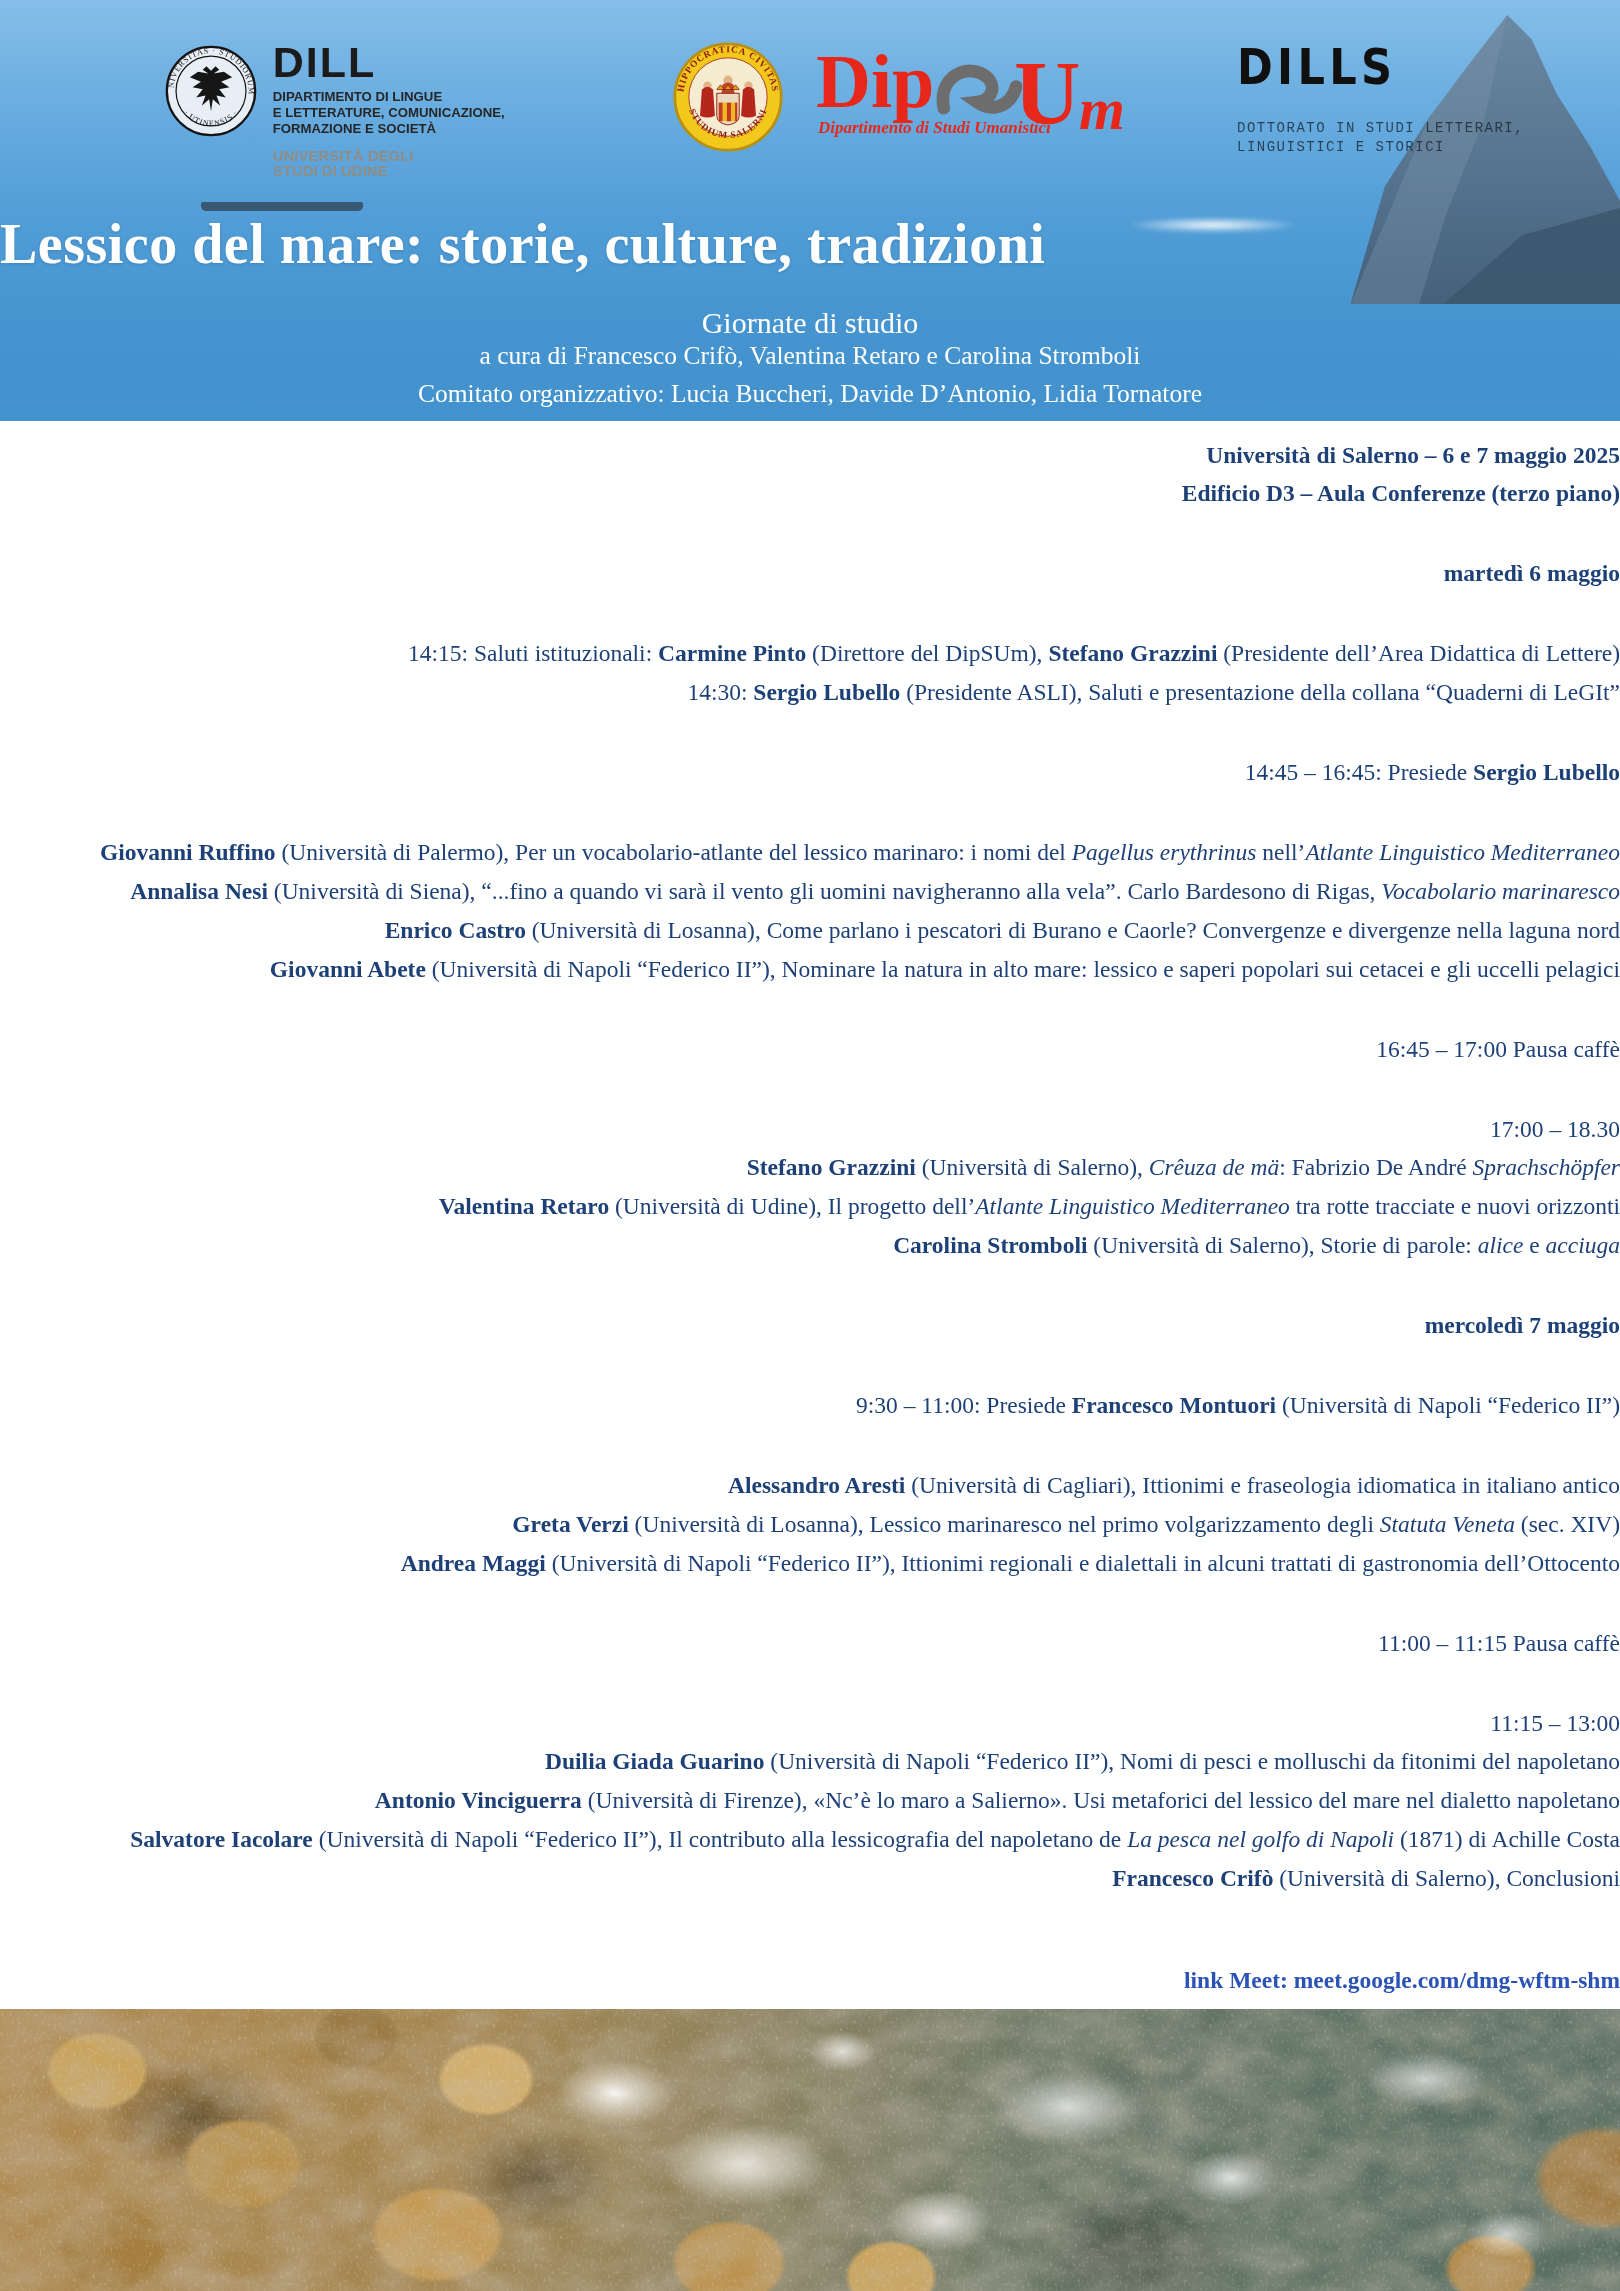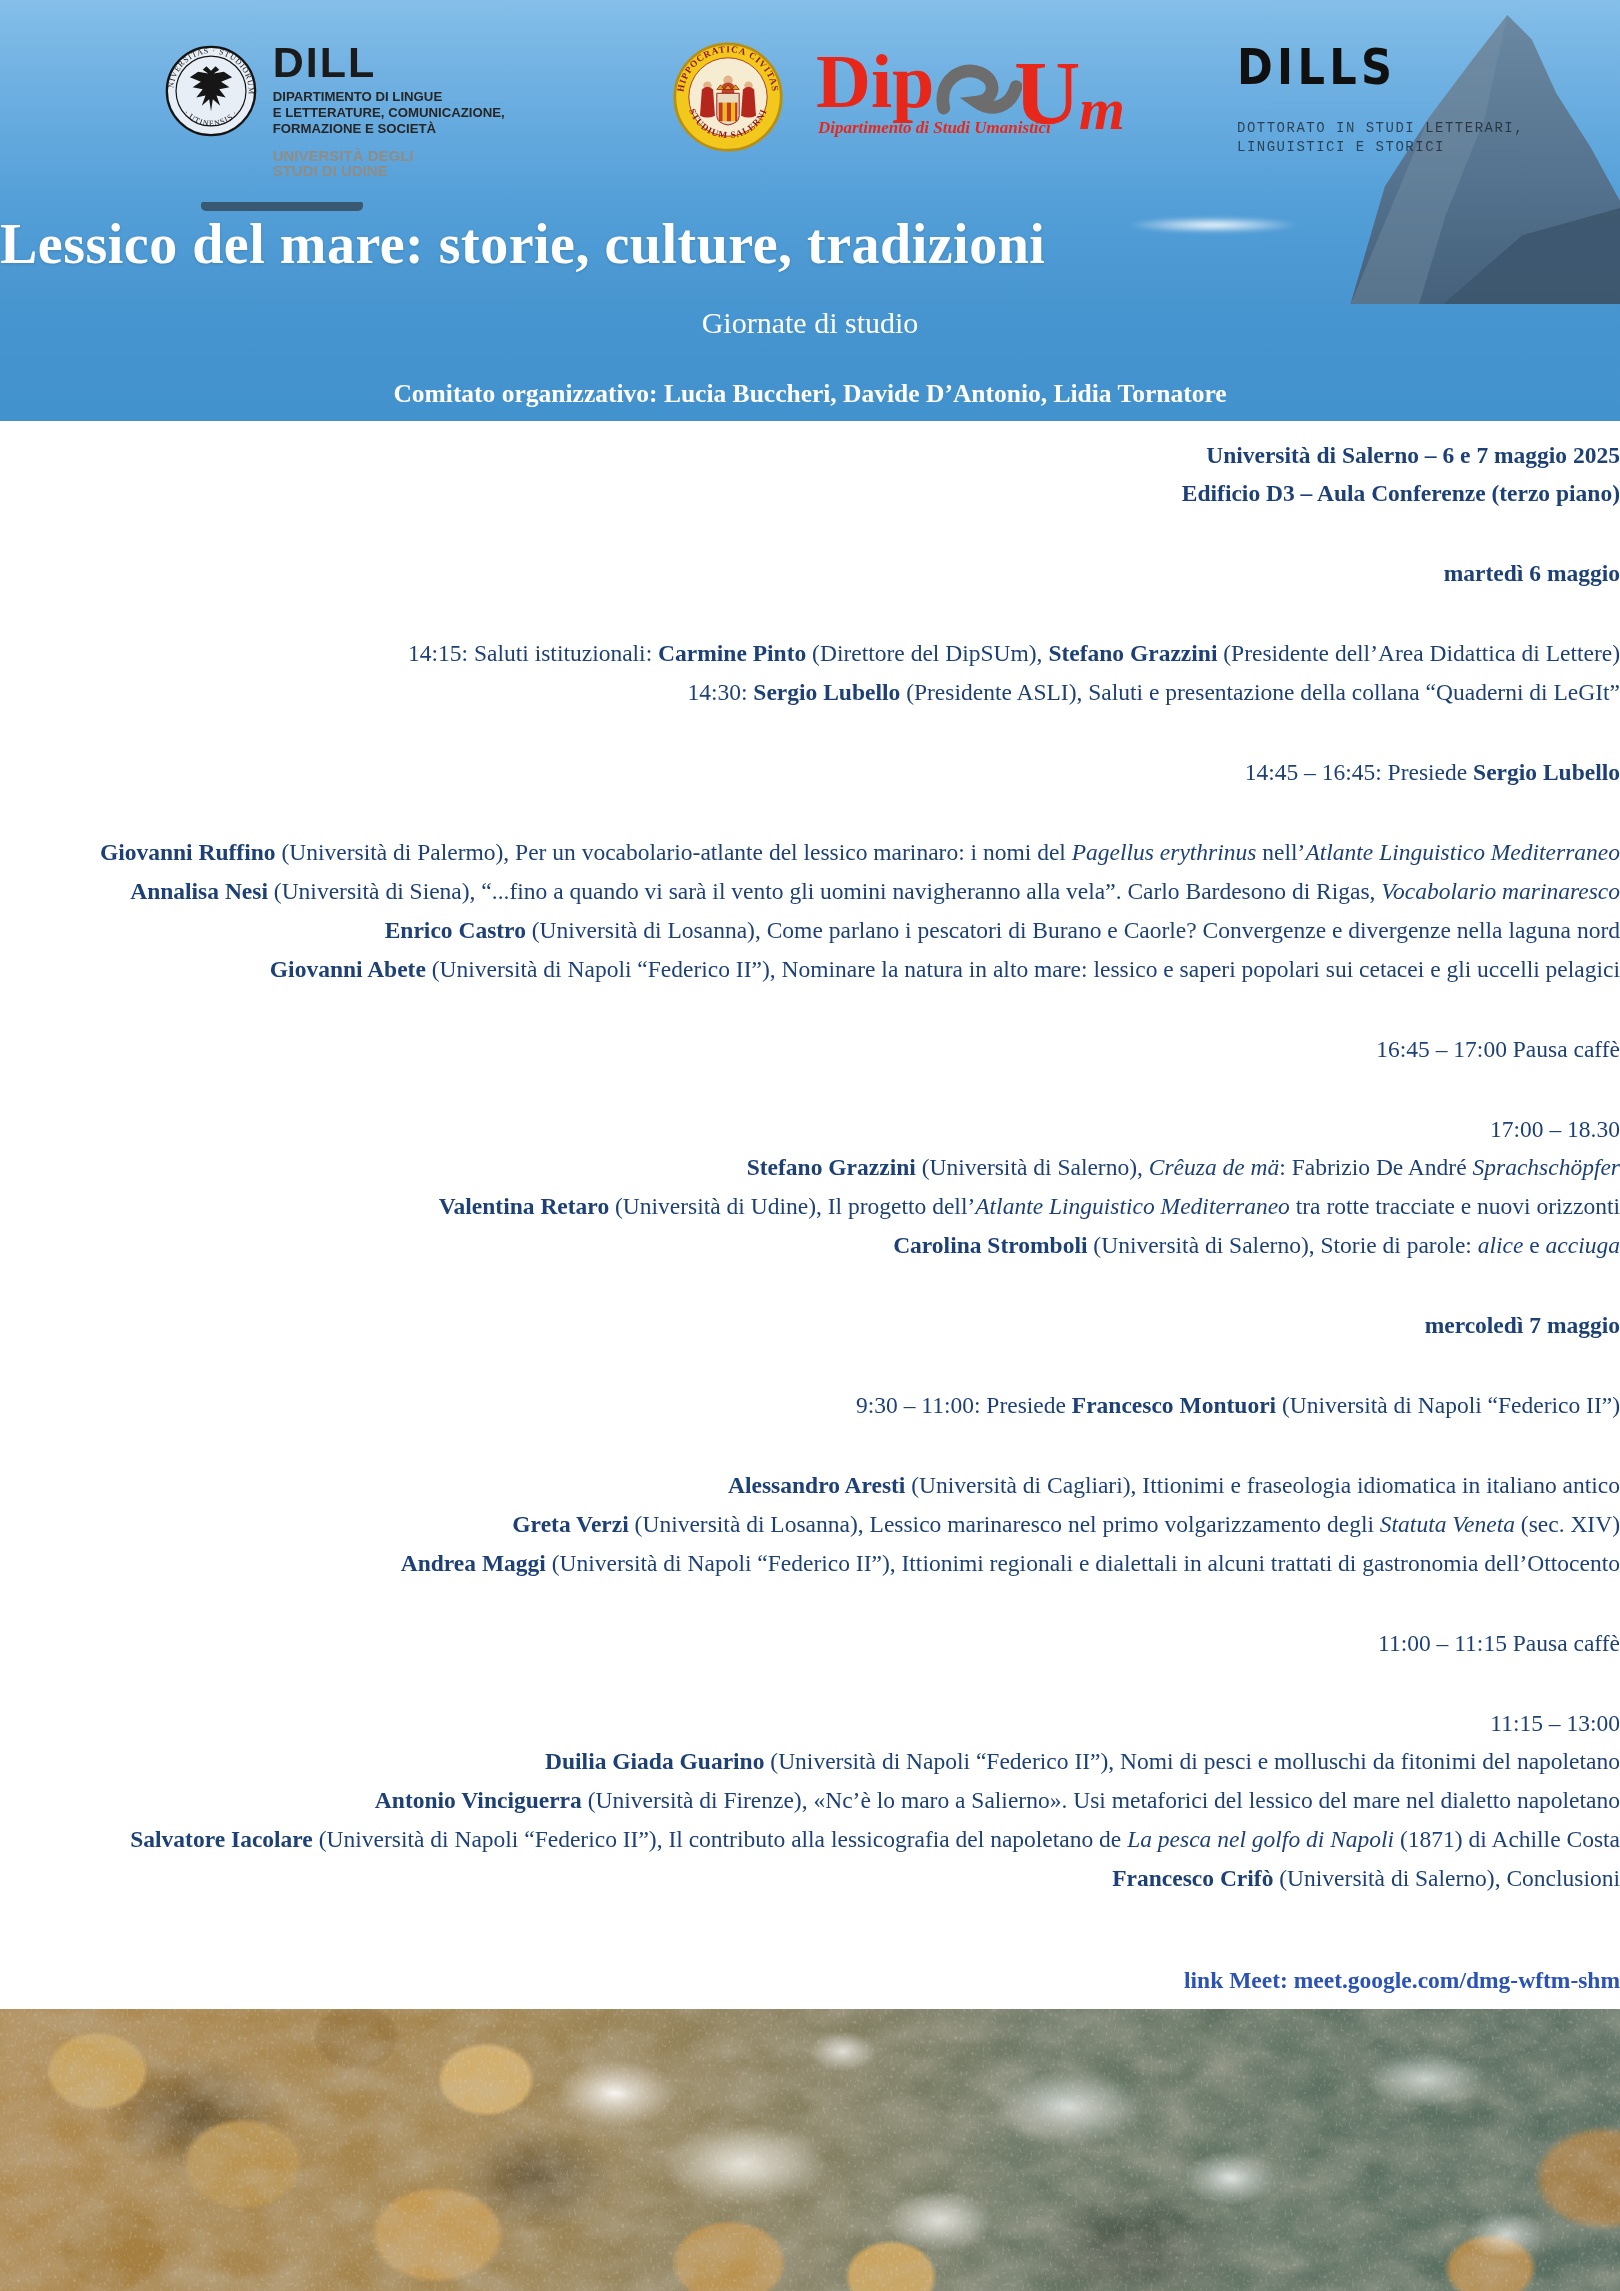--- a/index.html
+++ b/index.html
@@ -25,21 +25,21 @@
   }
   .island-svg{position:absolute;right:0;top:0}
 
   .hero-title{
     position:absolute;left:0;right:0;top:216px;text-align:left;
     color:#ffffff;font-size:56px;font-weight:700;line-height:1;letter-spacing:0.5px;
     text-shadow:0 1px 2.9px rgba(20,70,120,.25);
   }
   .hero-sub{position:absolute;left:0;right:0;top:308px;text-align:center;color:#fff;font-size:30px;line-height:1}
   .hero-cur{position:absolute;left:0;right:0;top:343px;text-align:center;color:#fff;font-size:25.5px;line-height:1}
-  .hero-com{position:absolute;left:0;right:0;top:381px;text-align:center;color:#fff;font-size:25.5px;font-weight:700;line-height:1}
+  .hero-com{position:absolute;left:0;right:0;top:381px;text-align:center;color:#fff;font-size:25.5px;font-weight:400;line-height:1}
 
   
   .udine{position:absolute;left:165px;top:43px;display:flex;align-items:flex-start;gap:15.7px}
   .udine-seal{width:92px;height:92px;margin-top:2px}
   .dill-block{padding-top:0}
   .dill-acronym{font-family:"Liberation Sans",sans-serif;font-weight:700;font-size:43px;line-height:.92;color:#1b1b1b;letter-spacing:2px}
   .dill-dept{margin-top:6.9px;font-family:"Liberation Sans",sans-serif;font-weight:700;font-size:13.2px;line-height:15.7px;color:#262626}
   .dill-univ{margin-top:11px;font-family:Liberation Sans, sans-serif;font-weight:700;font-size:15px;line-height:15.7px;color:#8f8d86}
 
   .salerno-seal{position:absolute;left:672px;top:41px;width:112px;height:112px}
@@ -191,20 +191,21 @@
   <div class="dills">
     <div class="dills-acronym">DILLS</div>
     <div class="dills-sub">
       <div>DOTTORATO IN STUDI LETTERARI,</div>
       <div>LINGUISTICI E STORICI</div>
     </div>
   </div>
 
   <div class="hero-title">Lessico del mare: storie, culture, tradizioni</div>
   <div class="hero-sub">Giornate di studio</div>
+  <div class="hero-cur">a cura di Francesco Crifò, Valentina Retaro e Carolina Stromboli</div>
   <div class="hero-com">Comitato organizzativo: Lucia Buccheri, Davide D’Antonio, Lidia Tornatore</div>
 </div>
 
 <div class="program">
     <p class="pline gap-md t-heading"><span class="seg-b">Università di Salerno – 6 e 7 maggio 2025</span></p>
     <p class="pline gap-sm t-heading"><span class="seg-b">Edificio D3 – Aula Conferenze (terzo piano)</span></p>
     <p class="pline gap-lg t-day"><span class="seg-b">martedì 6 maggio</span></p>
     <p class="pline gap-lg t-line"><span class="seg-n">14:15: Saluti istituzionali: </span><span class="seg-b">Carmine Pinto</span><span class="seg-n"> (Direttore del DipSUm), </span><span class="seg-b">Stefano Grazzini</span><span class="seg-n"> (Presidente dell’Area Didattica di Lettere)</span></p>
     <p class="pline gap-sm t-line"><span class="seg-n">14:30: </span><span class="seg-b">Sergio Lubello</span><span class="seg-n"> (Presidente ASLI), Saluti e presentazione della collana “Quaderni di LeGIt”</span></p>
     <p class="pline gap-lg t-line"><span class="seg-n">14:45 – 16:45: Presiede </span><span class="seg-b">Sergio Lubello</span></p>

